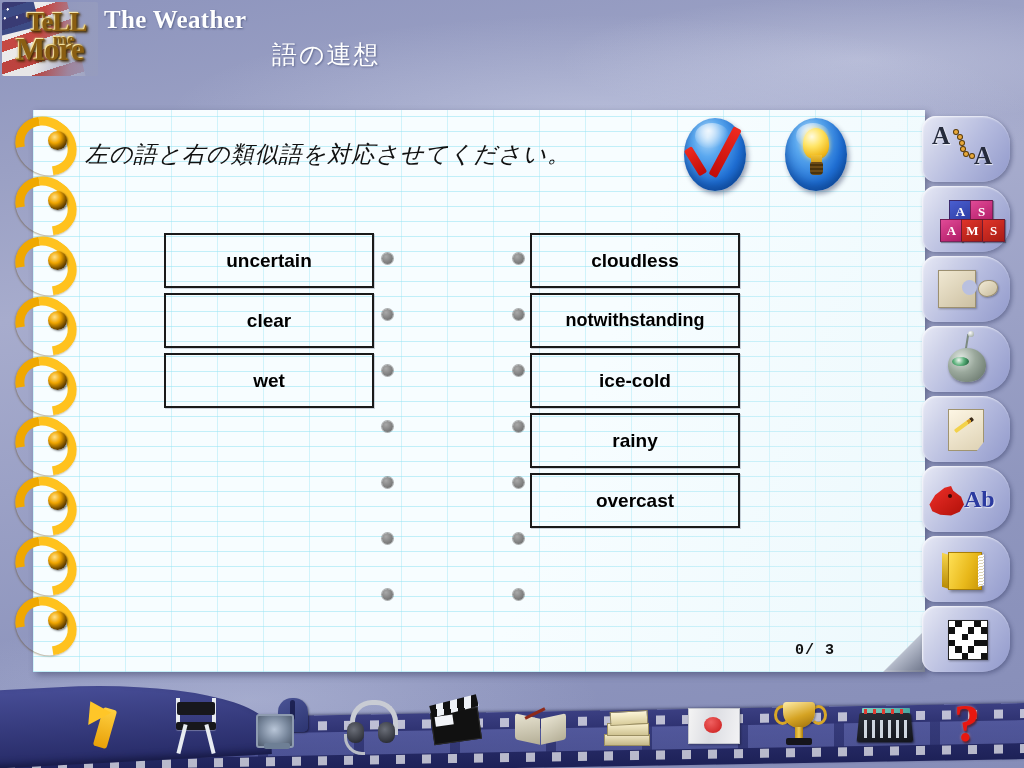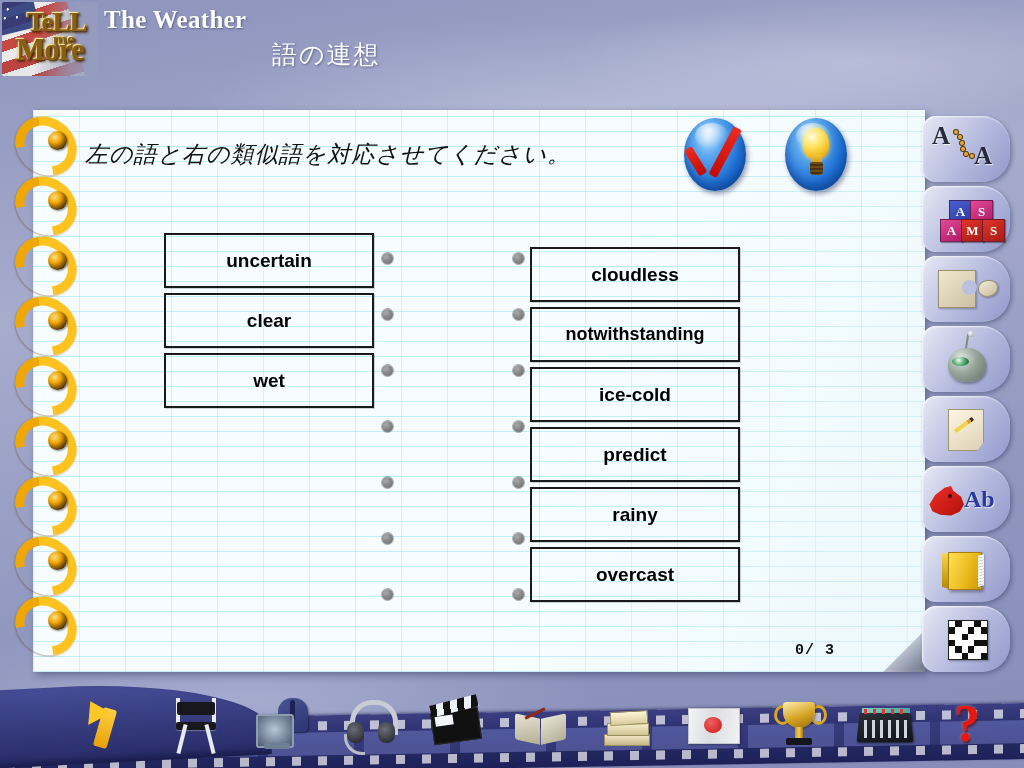--- a/index.html
+++ b/index.html
@@ -258,21 +258,21 @@
   .bulb .base {
     position: absolute;
     left: 7px; top: 34px;
     width: 13px; height: 13px;
     border-radius: 2px 2px 4px 4px;
     background: repeating-linear-gradient(180deg, #6b4a16 0 2px, #49320c 2px 4px);
   }
 
   
   .col-left  { position: absolute; left: 164px; top: 233px; width: 210px; }
-  .col-right { position: absolute; left: 530px; top: 247px; width: 210px; }
+  .col-right { position: absolute; left: 530px; top: 233px; width: 210px; }
 
   .word-box {
     height: 51px;
     margin-bottom: 5px;
     border: 2px solid #1a1a1a;
     background: transparent;
     display: flex;
     align-items: center;
     justify-content: center;
     font-family: "Liberation Sans", sans-serif;
@@ -754,21 +754,20 @@
         <span class="dot"></span>
       </div>
       <div class="dot-slot">
         <span class="dot"></span>
       </div>
     </div>
   <div class="col-right" id="col-right">
       <div class="word-box">cloudless</div>
       <div class="word-box narrow">notwithstanding</div>
       <div class="word-box">ice-cold</div>
-      <div class="word-box">predict</div>
       <div class="word-box">rainy</div>
       <div class="word-box">overcast</div>
     </div>
 
   <div class="score">0/ 3</div>
 
   <div class="sidebar">
     <div class="tab" style="top:6px;">
       <div class="ic ico-aa">
         <span class="a1">A</span>

